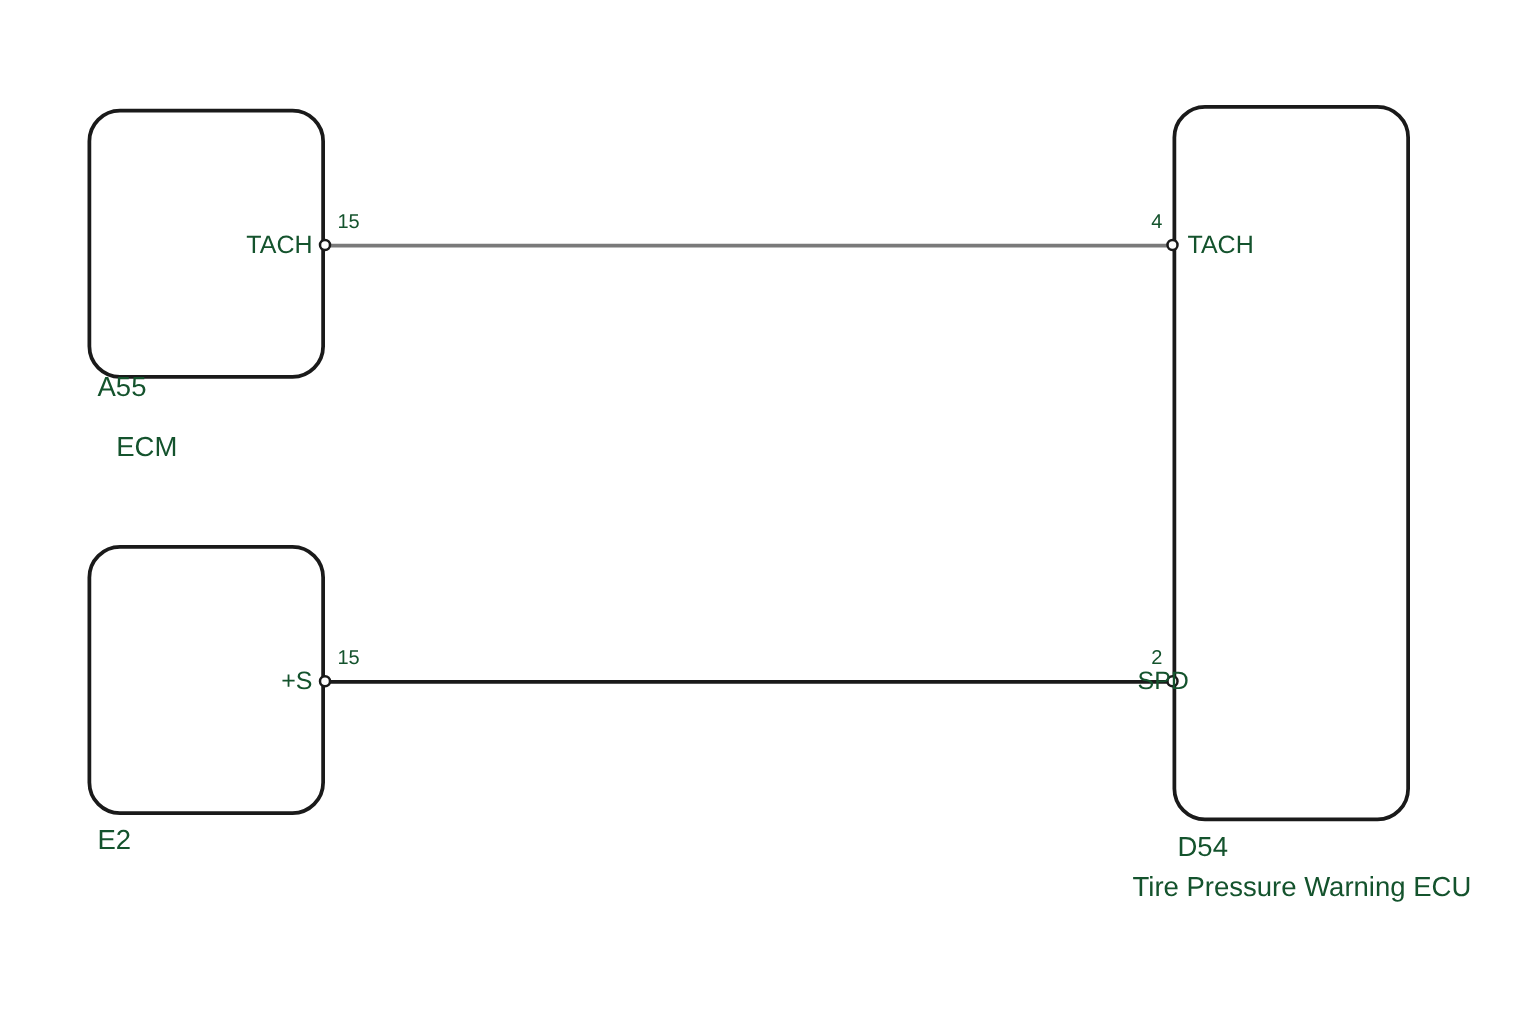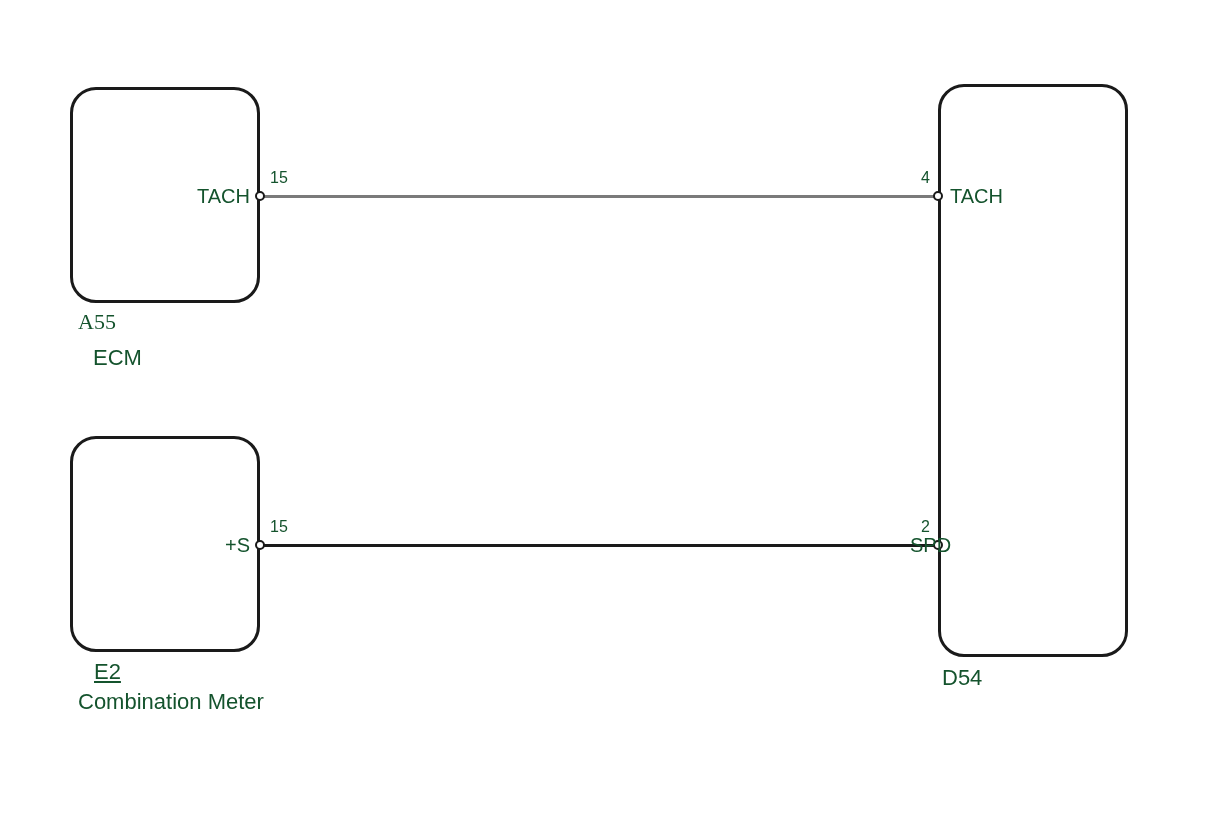--- a/index.html
+++ b/index.html
@@ -69,23 +69,23 @@
   .num-d54-tach  { left: 860px; width: 70px; text-align: right; top: 168px; }
   .lbl-d54-spd   { left: 910px; top: 535px; }
   .num-d54-spd   { left: 860px; width: 70px; text-align: right; top: 517px; }
 
   .component-caption {
     position: absolute;
     font-size: 22px;
     line-height: 24px;
     white-space: nowrap;
   }
-  .cap-ecm-code   { left: 78px;  top: 310px; font-family: Liberation Serif, serif; }
+  .cap-ecm-code   { left: 78px;  top: 298px; }
   .cap-ecm-name   { left: 93px;  top: 346px; }
-  .cap-e2-code    { left: 94px;  top: 660px; text-decoration: underline; }
+  .cap-e2-code    { left: 78px;  top: 660px; }
   .cap-e2-name    { left: 78px;  top: 690px; }
   .cap-d54-code   { left: 942px; top: 666px; }
   .cap-d54-name   { left: 906px; top: 698px; }
 </style>
 </head>
 <body>
 
 <div class="diagram">
 
   <div class="component-box box-ecm"></div>
@@ -108,17 +108,17 @@
 
   <div class="pin-label lbl-d54-tach">TACH</div>
   <div class="pin-number num-d54-tach">4</div>
   <div class="pin-label lbl-d54-spd">SPD</div>
   <div class="pin-number num-d54-spd">2</div>
 
   <div class="component-caption cap-ecm-code">A55</div>
   <div class="component-caption cap-ecm-name">ECM</div>
 
   <div class="component-caption cap-e2-code">E2</div>
-  <div class="component-caption cap-e2-name">Combination Meter</div>
 
   <div class="component-caption cap-d54-code">D54</div>
+  <div class="component-caption cap-d54-name">Tire Pressure Warning ECU</div>
 
 </div>
 
 </body></html>

